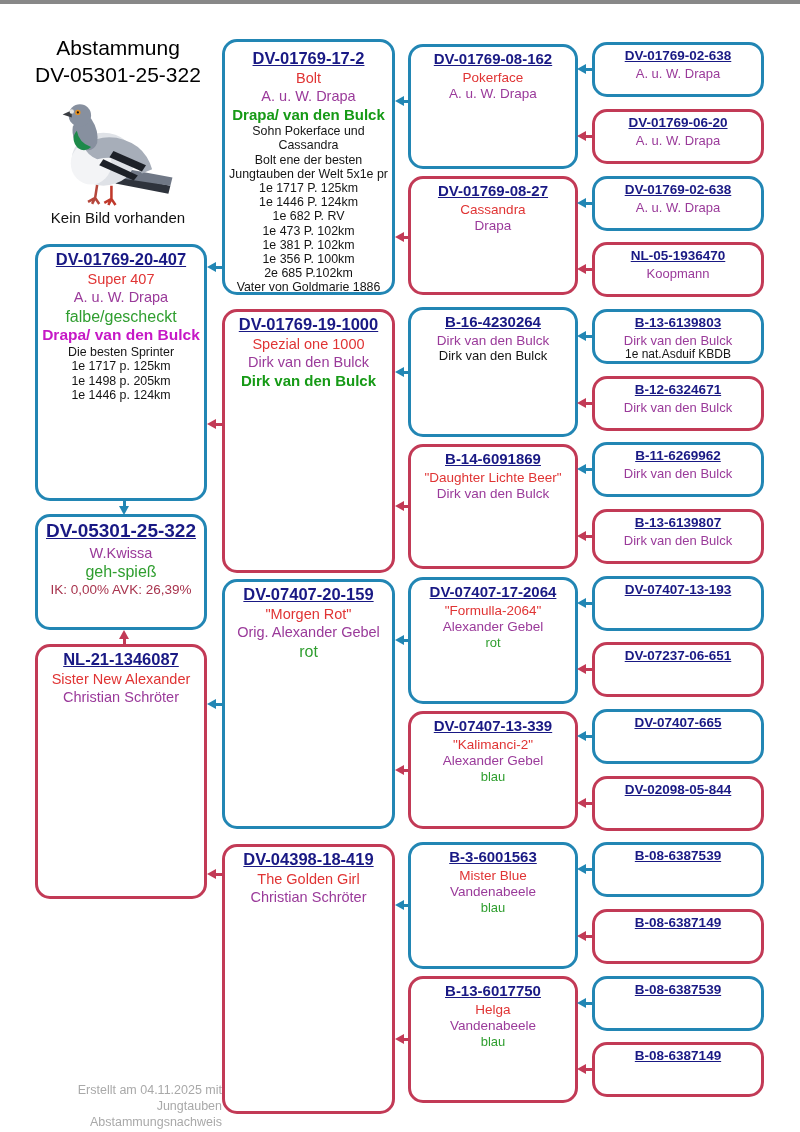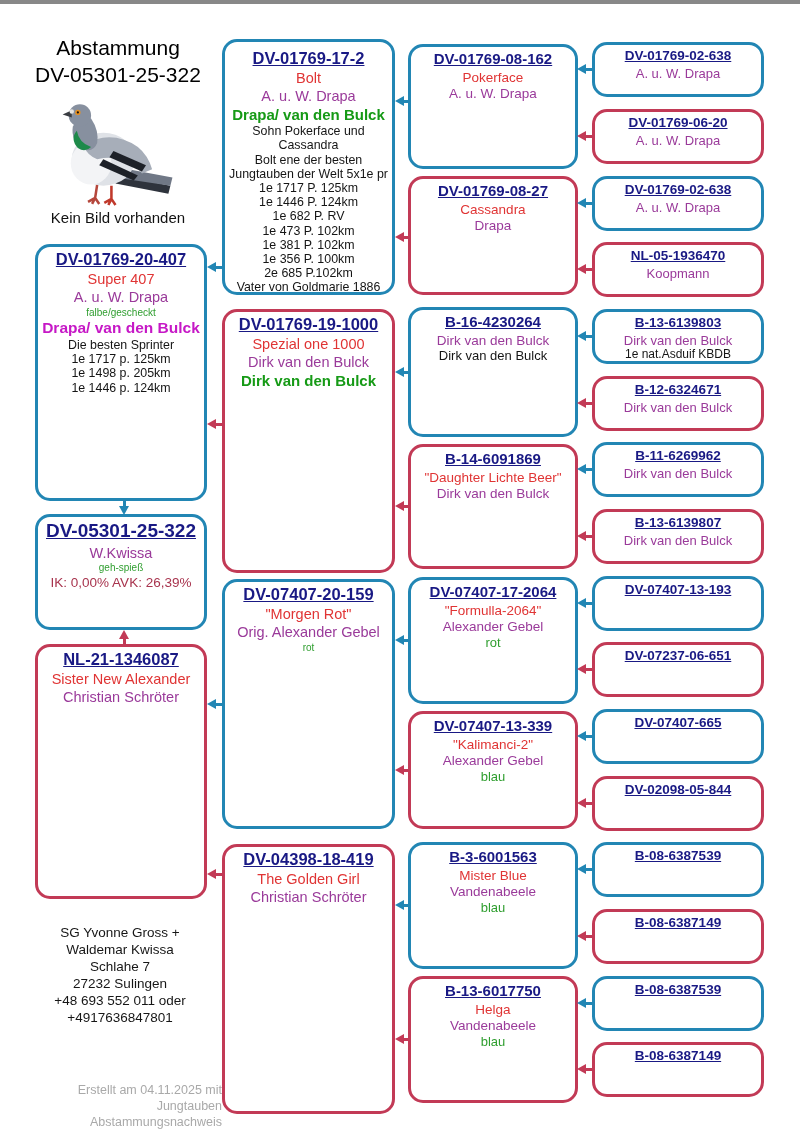--- a/index.html
+++ b/index.html
@@ -19,21 +19,21 @@
   .pbox.vc{}
   .pbox.pt{padding-top:6px}
   .b-blue{border-color:var(--blue)}
   .b-red{border-color:var(--red)}
   .bline{line-height:1.22;white-space:nowrap}
   .bline.code,.bline.code-lg{color:var(--navy);font-weight:bold;text-decoration:underline;
         font-size:16.5px;line-height:1.3;margin-bottom:1px}
   .bline.code-lg{font-size:19px}
   .bline.name{color:var(--redtxt);font-size:14.5px}
   .bline.fancier{color:var(--purple);font-size:14.5px}
-  .bline.color{color:var(--green);font-size:10px}
+  .bline.color{color:var(--green);font-size:16px}
   .bline.strain-green{color:var(--greenb);font-weight:bold;font-size:15px}
   .bline.strain-magenta{color:var(--magenta);font-weight:bold;font-size:15.5px}
   .bline.text{color:#151515;font-size:12.4px;line-height:14.2px}
   .bline.stat{color:var(--stat);font-size:13.5px}
   .pbox.sm .bline.code{font-size:15px}
   .pbox.sm .bline.name,.pbox.sm .bline.fancier{font-size:13.5px}
   .pbox.sm .bline.color,.pbox.sm .bline.text{font-size:13px}
   .pbox.xs .bline.code{font-size:13.5px}
   .pbox.xs .bline.fancier{font-size:13px}
   .pbox.xs .bline.text{font-size:12px;line-height:13.5px}
@@ -279,28 +279,20 @@
   <div class="ha c-red" style="left:404px;top:1033.5px;width:5px"></div>
 
   <div class="ha c-blue" style="left:216px;top:261.5px;width:7px"></div>
   <div class="ha c-red" style="left:216px;top:418.5px;width:7px"></div>
   <div class="ha c-blue" style="left:216px;top:698.5px;width:7px"></div>
   <div class="ha c-red" style="left:216px;top:868.5px;width:7px"></div>
 
   <div class="vd c-blue" style="left:122.5px;top:497px;height:5px"></div>
   <div class="vu c-red" style="left:122.5px;top:635px;height:5px"></div>
 
-  <div class="owner">
-      <div class="tline">SG Yvonne Gross +</div>
-      <div class="tline">Waldemar Kwissa</div>
-      <div class="tline">Schlahe 7</div>
-      <div class="tline">27232 Sulingen</div>
-      <div class="tline">+48 693 552 011 oder</div>
-      <div class="tline">+4917636847801</div>
-    </div>
 
   <div class="footer">
     <div>
         <div class="tline">Erstellt am 04.11.2025 mit</div>
         <div class="tline">Jungtauben</div>
         <div class="tline">Abstammungsnachweis</div>
       </div>
     <a href="#">http://www.cyberfaktor.de</a>
   </div>
 

